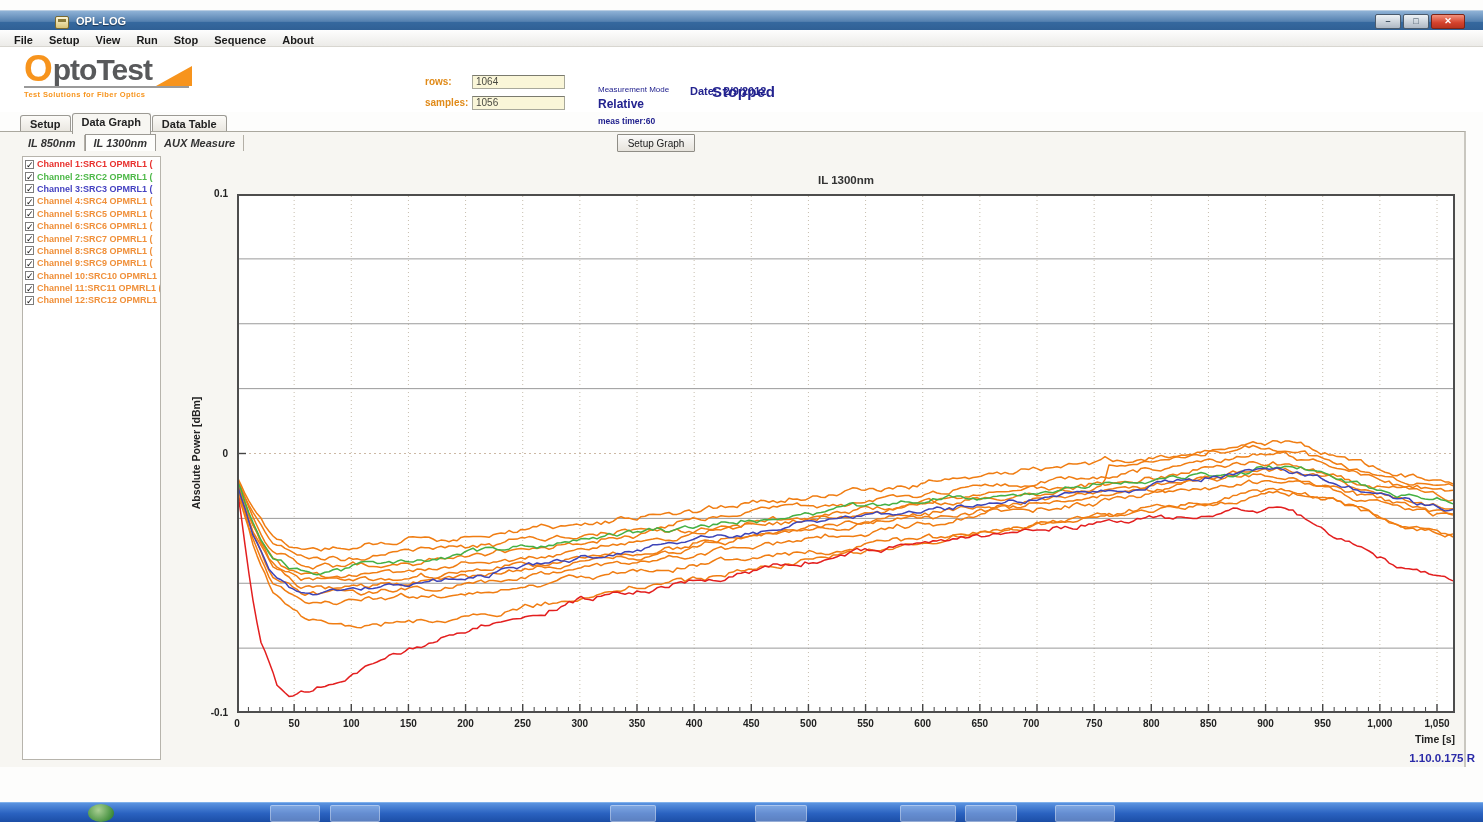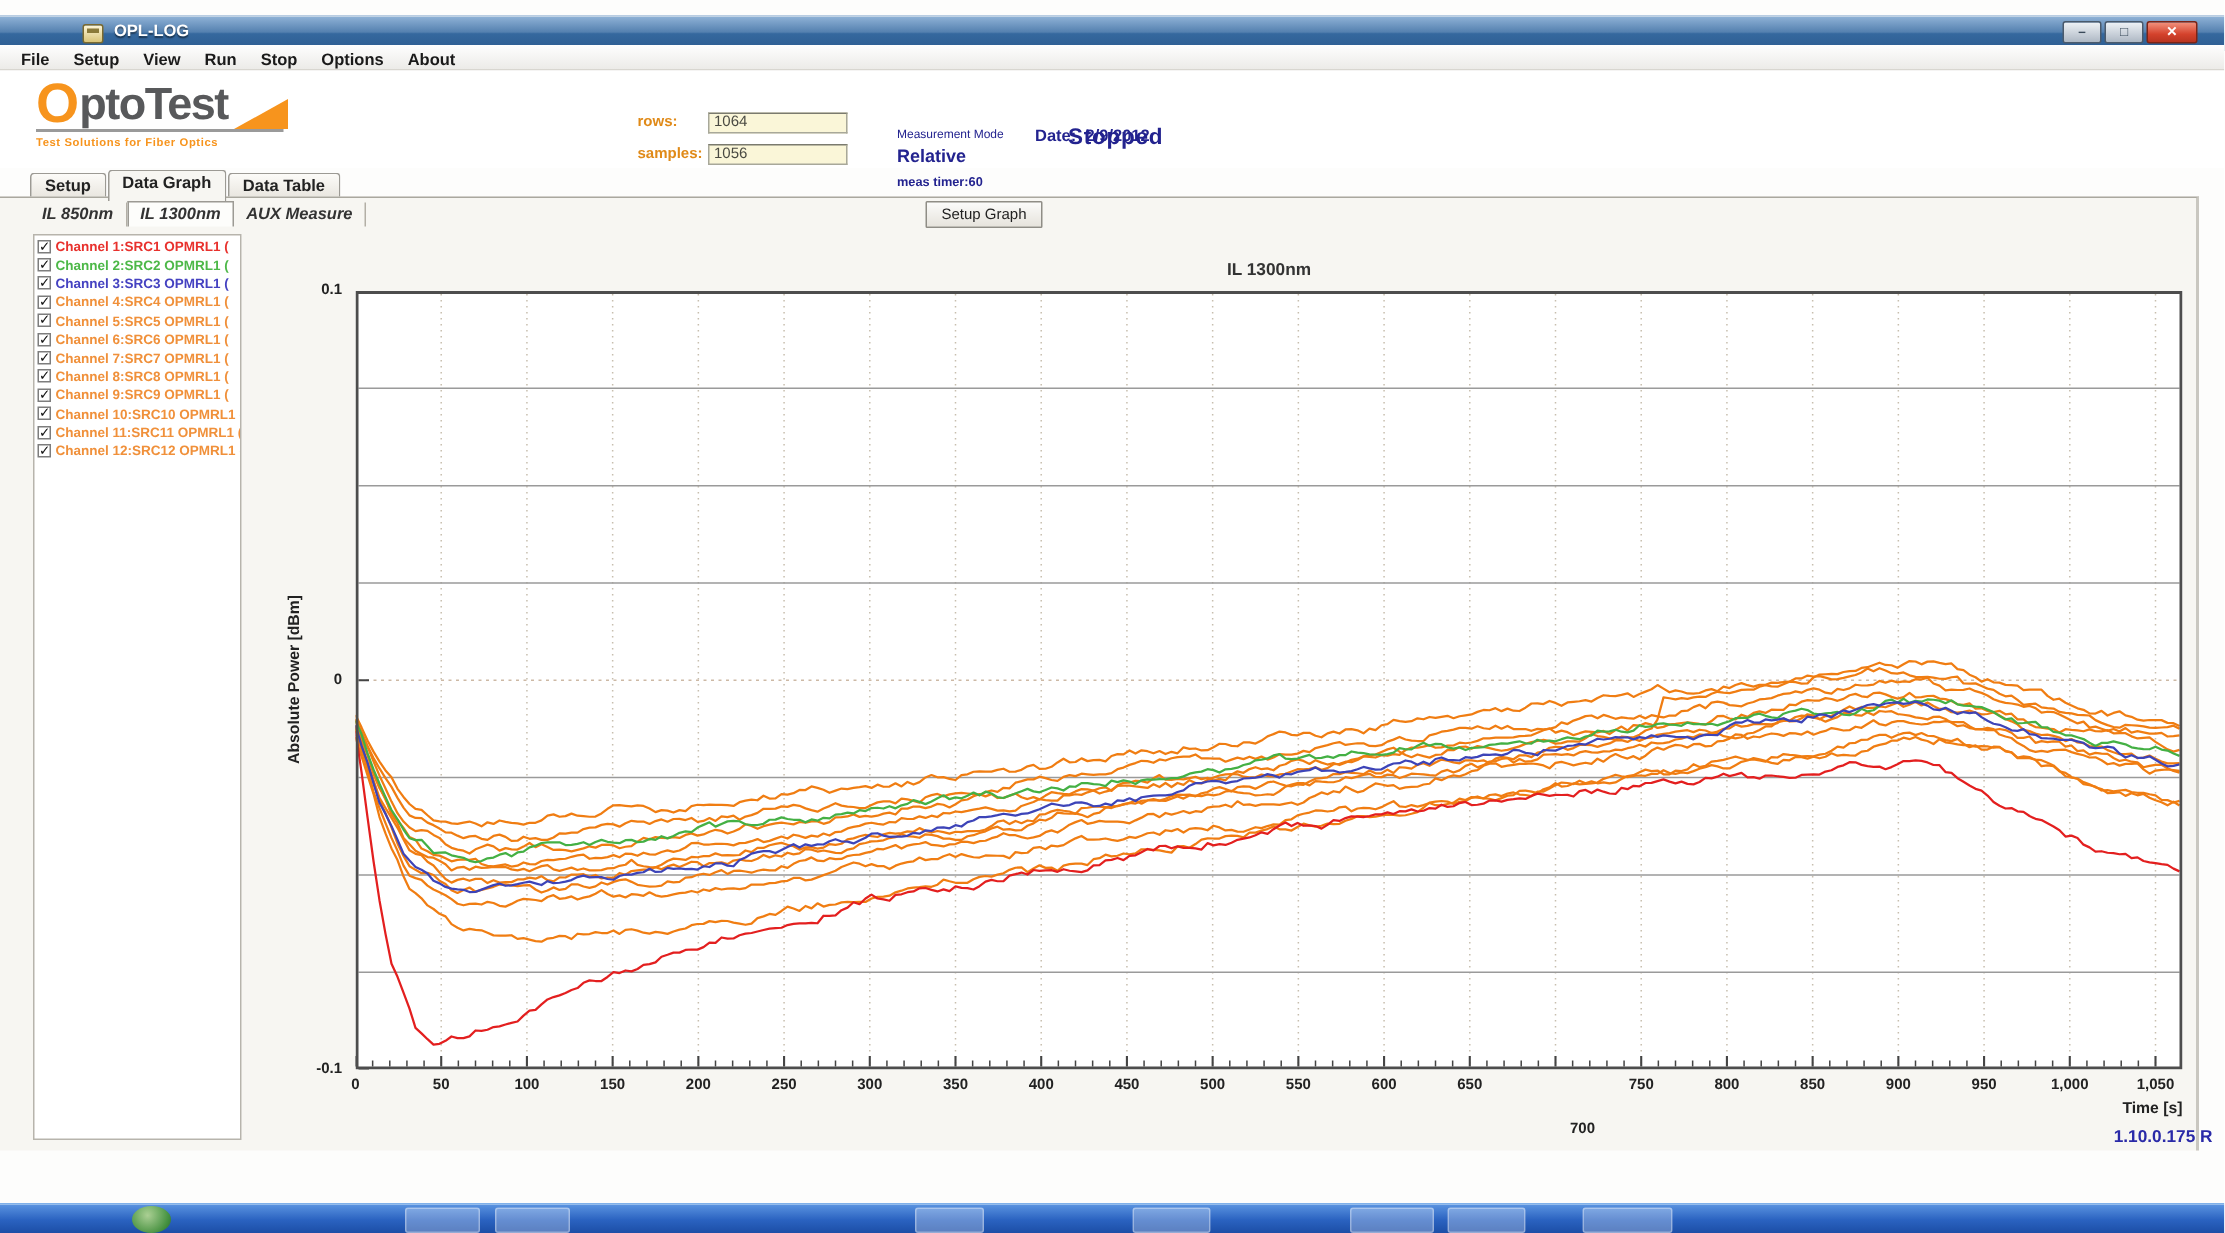--- a/index.html
+++ b/index.html
@@ -125,21 +125,21 @@
   <div class="titlebar">
     <span class="app-icon"></span>
     <span class="title-text">OPL-LOG</span>
     <div class="winbtns">
       <span class="wb">–</span>
       <span class="wb">□</span>
       <span class="wb close">✕</span>
     </div>
   </div>
 
-  <div class="menubar" id="menubar"><span class="menu-item">File</span><span class="menu-item">Setup</span><span class="menu-item">View</span><span class="menu-item">Run</span><span class="menu-item">Stop</span><span class="menu-item">Options</span><span class="menu-item">About</span></div>
+  <div class="menubar" id="menubar"><span class="menu-item">File</span><span class="menu-item">Setup</span><span class="menu-item">View</span><span class="menu-item">Run</span><span class="menu-item">Stop</span><span class="menu-item">Sequence</span><span class="menu-item">About</span></div>
 
   <div class="header">
     <div class="logo">
       <div class="logo-row">
         <span class="logo-o" id="logo-o">O</span>
           <span class="logo-rest" id="logo-rest">ptoTest</span>
         <span class="logo-tri"></span>
       </div>
       <div class="logo-tagline">Test Solutions for Fiber Optics</div>
     </div>
@@ -388,21 +388,21 @@
         <span style="left: 206.571px;">200</span>
         <span style="left: 263.714px;">250</span>
         <span style="left: 320.857px;">300</span>
         <span style="left: 378px;">350</span>
         <span style="left: 435.143px;">400</span>
         <span style="left: 492.286px;">450</span>
         <span style="left: 549.429px;">500</span>
         <span style="left: 606.571px;">550</span>
         <span style="left: 663.714px;">600</span>
         <span style="left: 720.857px;">650</span>
-        <span style="left: 796px; margin-top: 29px;">700</span>
+        <span style="left: 772px;">700</span>
         <span style="left: 835.143px;">750</span>
         <span style="left: 892.286px;">800</span>
         <span style="left: 949.429px;">850</span>
         <span style="left: 1006.57px;">900</span>
         <span style="left: 1063.71px;">950</span>
         <span style="left: 1120.86px;">1,000</span>
         <span style="left: 1178px;">1,050</span>
       </div>
     <div class="xlabel">Time [s]</div>
   </div>

